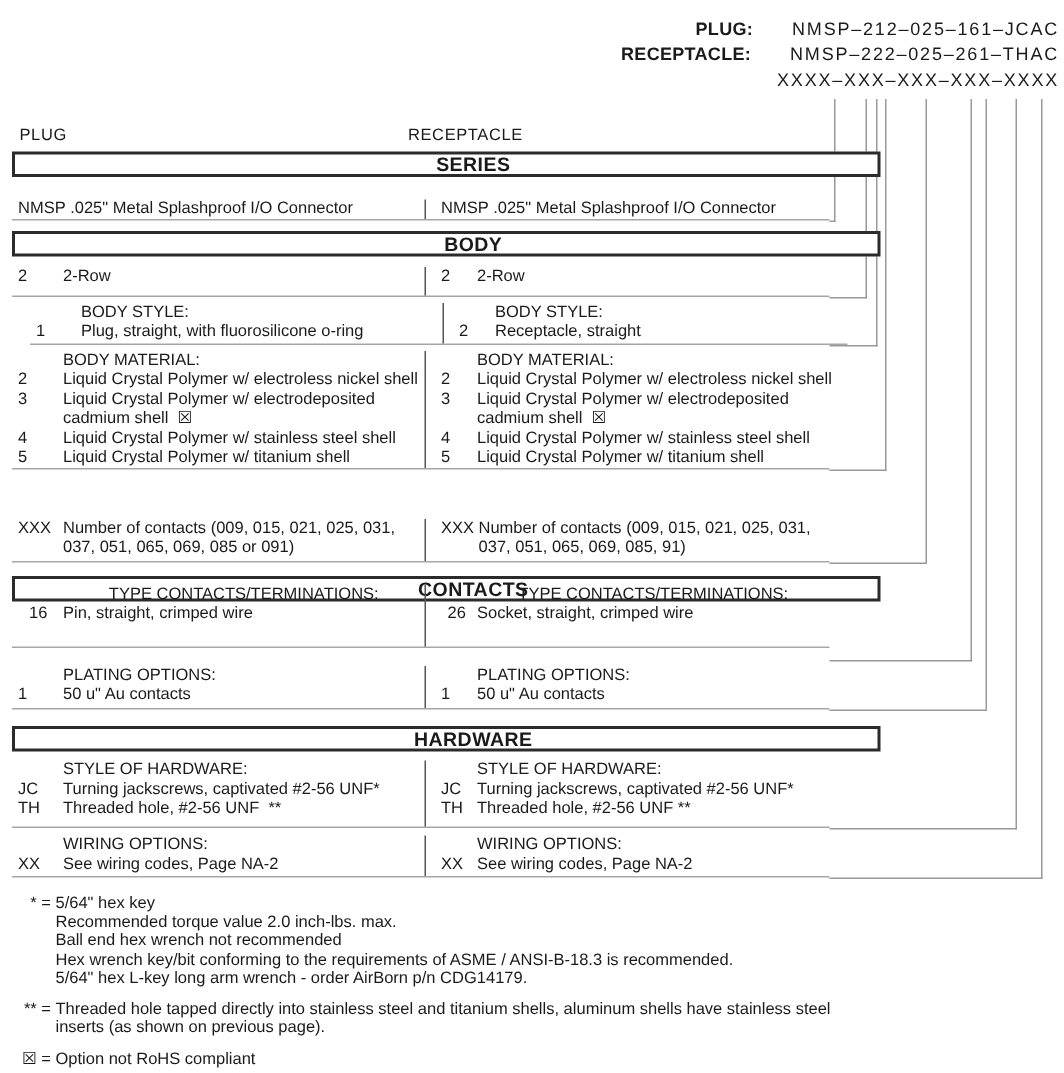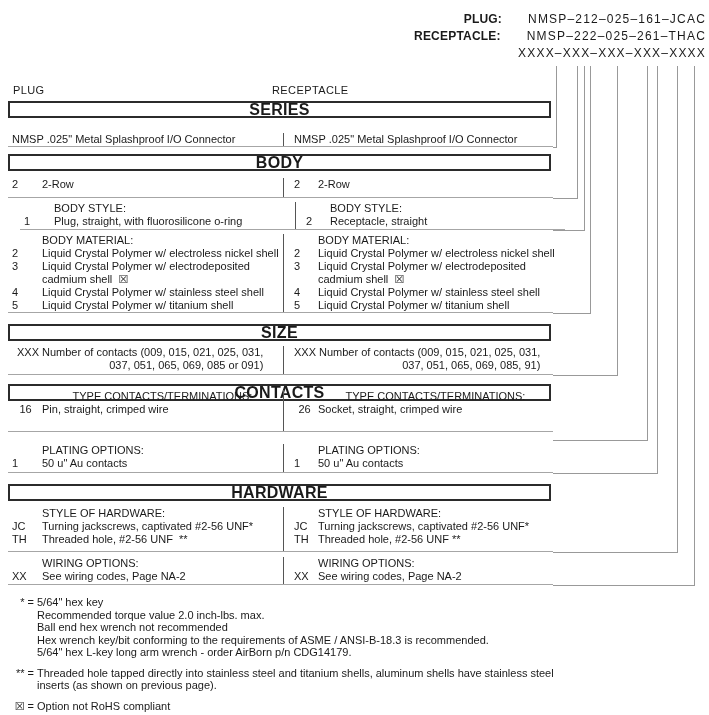--- a/index.html
+++ b/index.html
@@ -17,32 +17,32 @@
   .conn1{width:3px;height:81px;}  .conn2{width:24px;height:132px;} .conn3{width:31px;height:164px;}
   .conn4{width:37px;height:247px;}.conn5{width:64px;height:309px;} .conn6{width:94px;height:374px;}
   .conn7{width:104px;height:407px;}.conn8{width:124px;height:486px;}.conn9{width:141px;height:519px;}
 
   
   .col-label{position:absolute;top:84px;letter-spacing:.4px;}
   .col-label.left{left:13px;} .col-label.right{left:272px;}
 
   
   .hdr{position:absolute;left:8px;width:539px;height:13px;border:2px solid #2b2b2b;
-       text-align:center;font-weight:bold;font-size:16px;line-height:13px;letter-spacing:.3px;background:#fff;}
+       text-align:center;font-weight:bold;font-size:13px;line-height:13px;letter-spacing:.3px;background:#fff;padding-left:36px;}
   #hdr-series{top:101px;} #hdr-body{top:154px;} #hdr-size{top:324px;}
   #hdr-contacts{top:384px;} #hdr-hardware{top:484px;}
 
   
   .blk{position:absolute;left:8px;width:545px;display:flex;box-sizing:border-box;
        border-bottom:1px solid #a6a6a6;line-height:13px;}
   #blk-series{top:118px;height:29px;padding-top:15px;}
   #blk-body0 {top:172px;height:26px;padding-top:6px;}
   #blk-body1 {top:198px;height:32px;padding-top:4px;margin-left:12px;}
   #blk-body2 {top:230px;height:83px;padding-top:4px;}
-  #blk-size0 {top:341px;height:34px;padding-top:5px;text-align:right;}
+  #blk-size0 {top:341px;height:34px;padding-top:5px;}
   #blk-con0  {top:384px;height:48px;padding-top:6px;text-align:center;}
   #blk-con1  {top:440px;height:33px;padding-top:4px;}
   #blk-hw0   {top:501px;height:51px;padding-top:6px;}
   #blk-hw1   {top:552px;height:33px;padding-top:5px;}
 
   .cellL{flex:0 0 275px;box-sizing:border-box;padding-left:4px;}
   .cellR{flex:1;box-sizing:border-box;border-left:1px solid #555;padding-left:10px;}
   .heading{white-space:pre;}
   .cellL .heading{margin-left:30px;} .cellR .heading{margin-left:24px;}
   .row{display:flex;}
@@ -87,21 +87,20 @@
   <div class="conn conn6"></div>
   <div class="conn conn7"></div>
   <div class="conn conn8"></div>
   <div class="conn conn9"></div>
 
   <div class="col-label left">PLUG</div>
   <div class="col-label right">RECEPTACLE</div>
 
   <div class="hdr" id="hdr-series">SERIES</div>
   <div class="hdr" id="hdr-body">BODY</div>
-  <div class="hdr" id="hdr-size">SIZE</div>
   <div class="hdr" id="hdr-contacts">CONTACTS</div>
   <div class="hdr" id="hdr-hardware">HARDWARE</div>
 
   <div class="blk" id="blk-series">
     <div class="cellL">
       <div>
         <div class="row">
           <div class="code">NMSP</div>
           <div class="text">.025" Metal Splashproof I/O Connector</div>
         </div>

